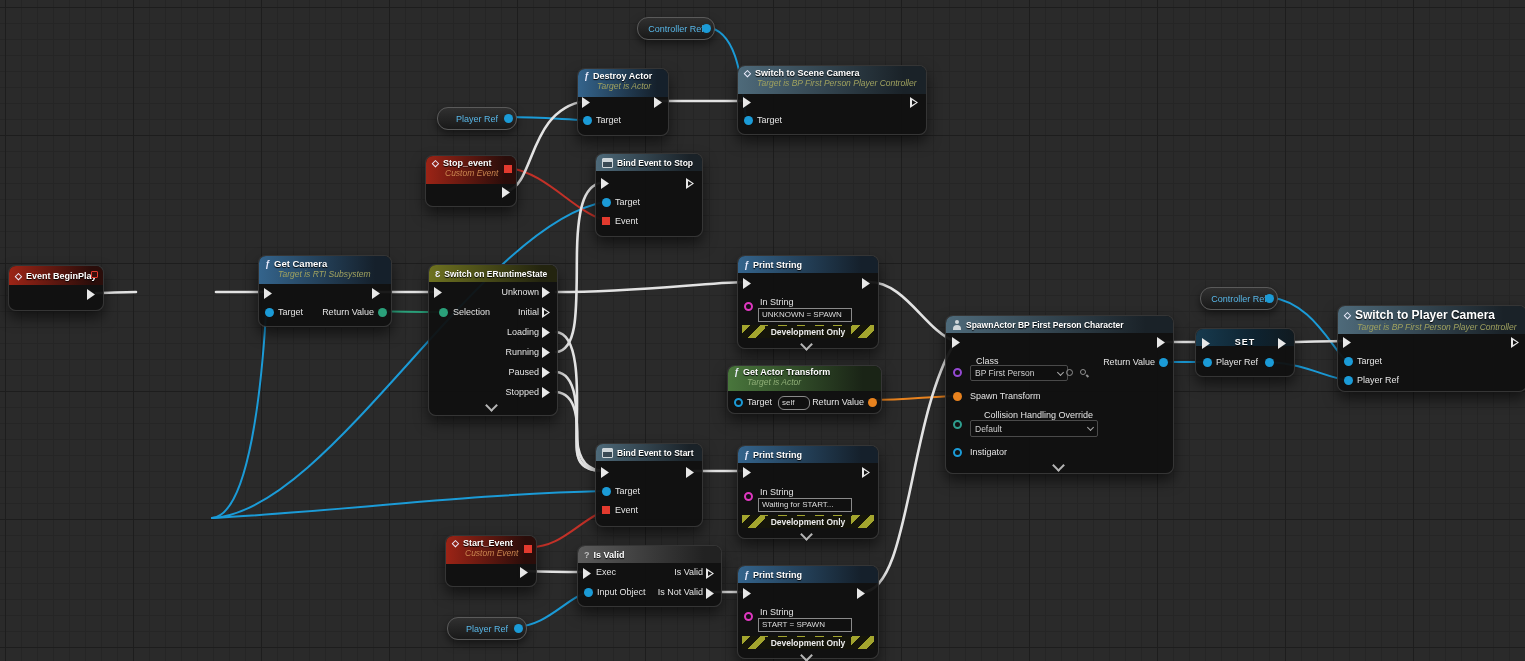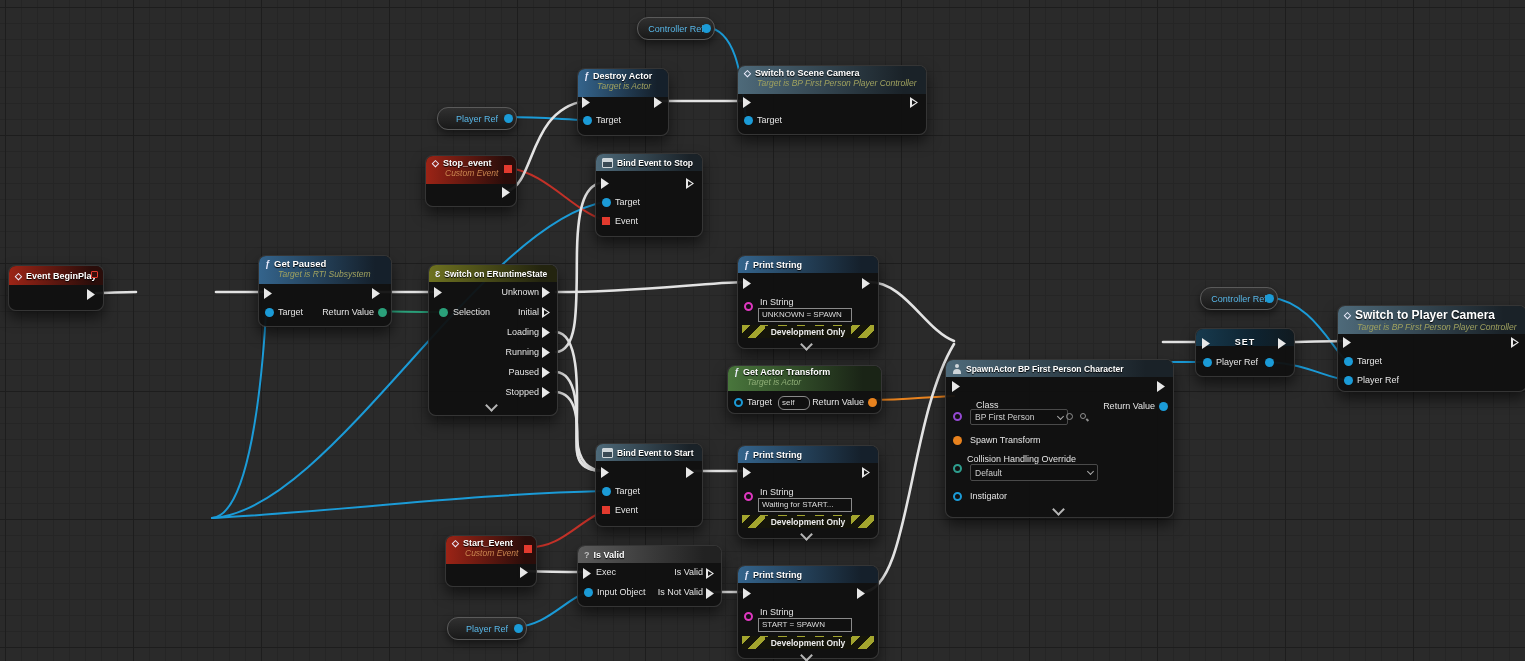--- a/index.html
+++ b/index.html
@@ -121,21 +121,21 @@
   </div>
   <span class="redsq" style="right:5px;top:5px;"></span>
   <span class="xpin" style="left:78px;top:23px;"></span>
 </div>
 
 
 <div class="node" style="left:258px;top:255px;width:132px;height:70px;">
   <div class="tb t-func" style="height:24px;">
     <div class="tline">
           <span class="ic" style="font-style:italic;">ƒ</span>
-    <span class="tt" style="font-size:9.5px;">Get Paused</span>
+    <span class="tt" style="font-size:9.5px;">Get Camera</span>
         </div>
     <div class="ts" style="margin-left:13px;">Target is RTI Subsystem</div>
   </div>
   <span class="xpin" style="left:5px;top:32px;"></span>
   <span class="xpin" style="left:113px;top:32px;"></span>
   <span class="dpin" style="left:6px;top:52px;background:#1b9bd7;"></span>
   <span class="pl" style="left:19px;top:51px;">Target</span>
   <span class="pl r" style="right:17px;top:51px;">Return Value</span>
   <span class="dpin" style="right:4px;top:52px;background:#2aa07a;"></span>
 </div>
@@ -250,40 +250,40 @@
         </div>
     <div class="ts" style="margin-left:13px;color:#8fae77;">Target is Actor</div>
   </div>
   <span class="dpin hollow" style="left:6px;top:32px;border-color:#1b9bd7;"></span>
   <span class="pl" style="left:19px;top:31px;">Target</span>
   <span class="inputbox" style="left:50px;top:30px;width:24px;border-radius:6px;">self</span>
   <span class="pl r" style="right:17px;top:31px;">Return Value</span>
   <span class="dpin" style="right:4px;top:32px;background:#e8821e;"></span>
 </div>
 
-<div class="node" style="left:945px;top:315px;width:227px;height:157px;margin-top:44px;">
+<div class="node" style="left:945px;top:315px;width:227px;height:157px;">
   <div class="tb t-steel tline" style="height:13px;">
     <span class="personic"></span>
     <span class="tt" style="font-size:8.5px;">SpawnActor BP First Person Character</span>
   </div>
   <span class="xpin" style="left:6px;top:21px;"></span>
   <span class="xpin" style="left:211px;top:21px;"></span>
   <span class="pl" style="left:30px;top:40px;">Class</span>
   <span class="dpin hollow" style="left:7px;top:52px;border-color:#9449d2;"></span>
   <div class="dropdown" style="left:24px;top:49px;width:88px;height:14px;">
     <span>BP First Person</span>
         <span class="ddchev"></span>
   </div>
   <span class="circleic" style="left:120px;top:53px;"></span>
   <span class="magic" style="left:134px;top:53px;"></span>
   <span class="pl r" style="right:18px;top:41px;">Return Value</span>
   <span class="dpin" style="right:5px;top:42px;background:#1b9bd7;"></span>
   <span class="dpin" style="left:7px;top:76px;background:#e8821e;"></span>
   <span class="pl" style="left:24px;top:75px;">Spawn Transform</span>
-  <span class="pl" style="left:21px;top:94px;">Collision Handling Override</span>
+  <span class="pl" style="left:38px;top:94px;">Collision Handling Override</span>
   <span class="dpin hollow" style="left:7px;top:104px;border-color:#2e9e8e;"></span>
   <div class="dropdown" style="left:24px;top:104px;width:118px;height:15px;">
     <span>Default</span>
         <span class="ddchev"></span>
   </div>
   <span class="dpin hollow" style="left:7px;top:132px;border-color:#1b9bd7;"></span>
   <span class="pl" style="left:24px;top:131px;">Instigator</span>
   <span class="chev" style="left:108px;top:145px;"></span>
 </div>
 

